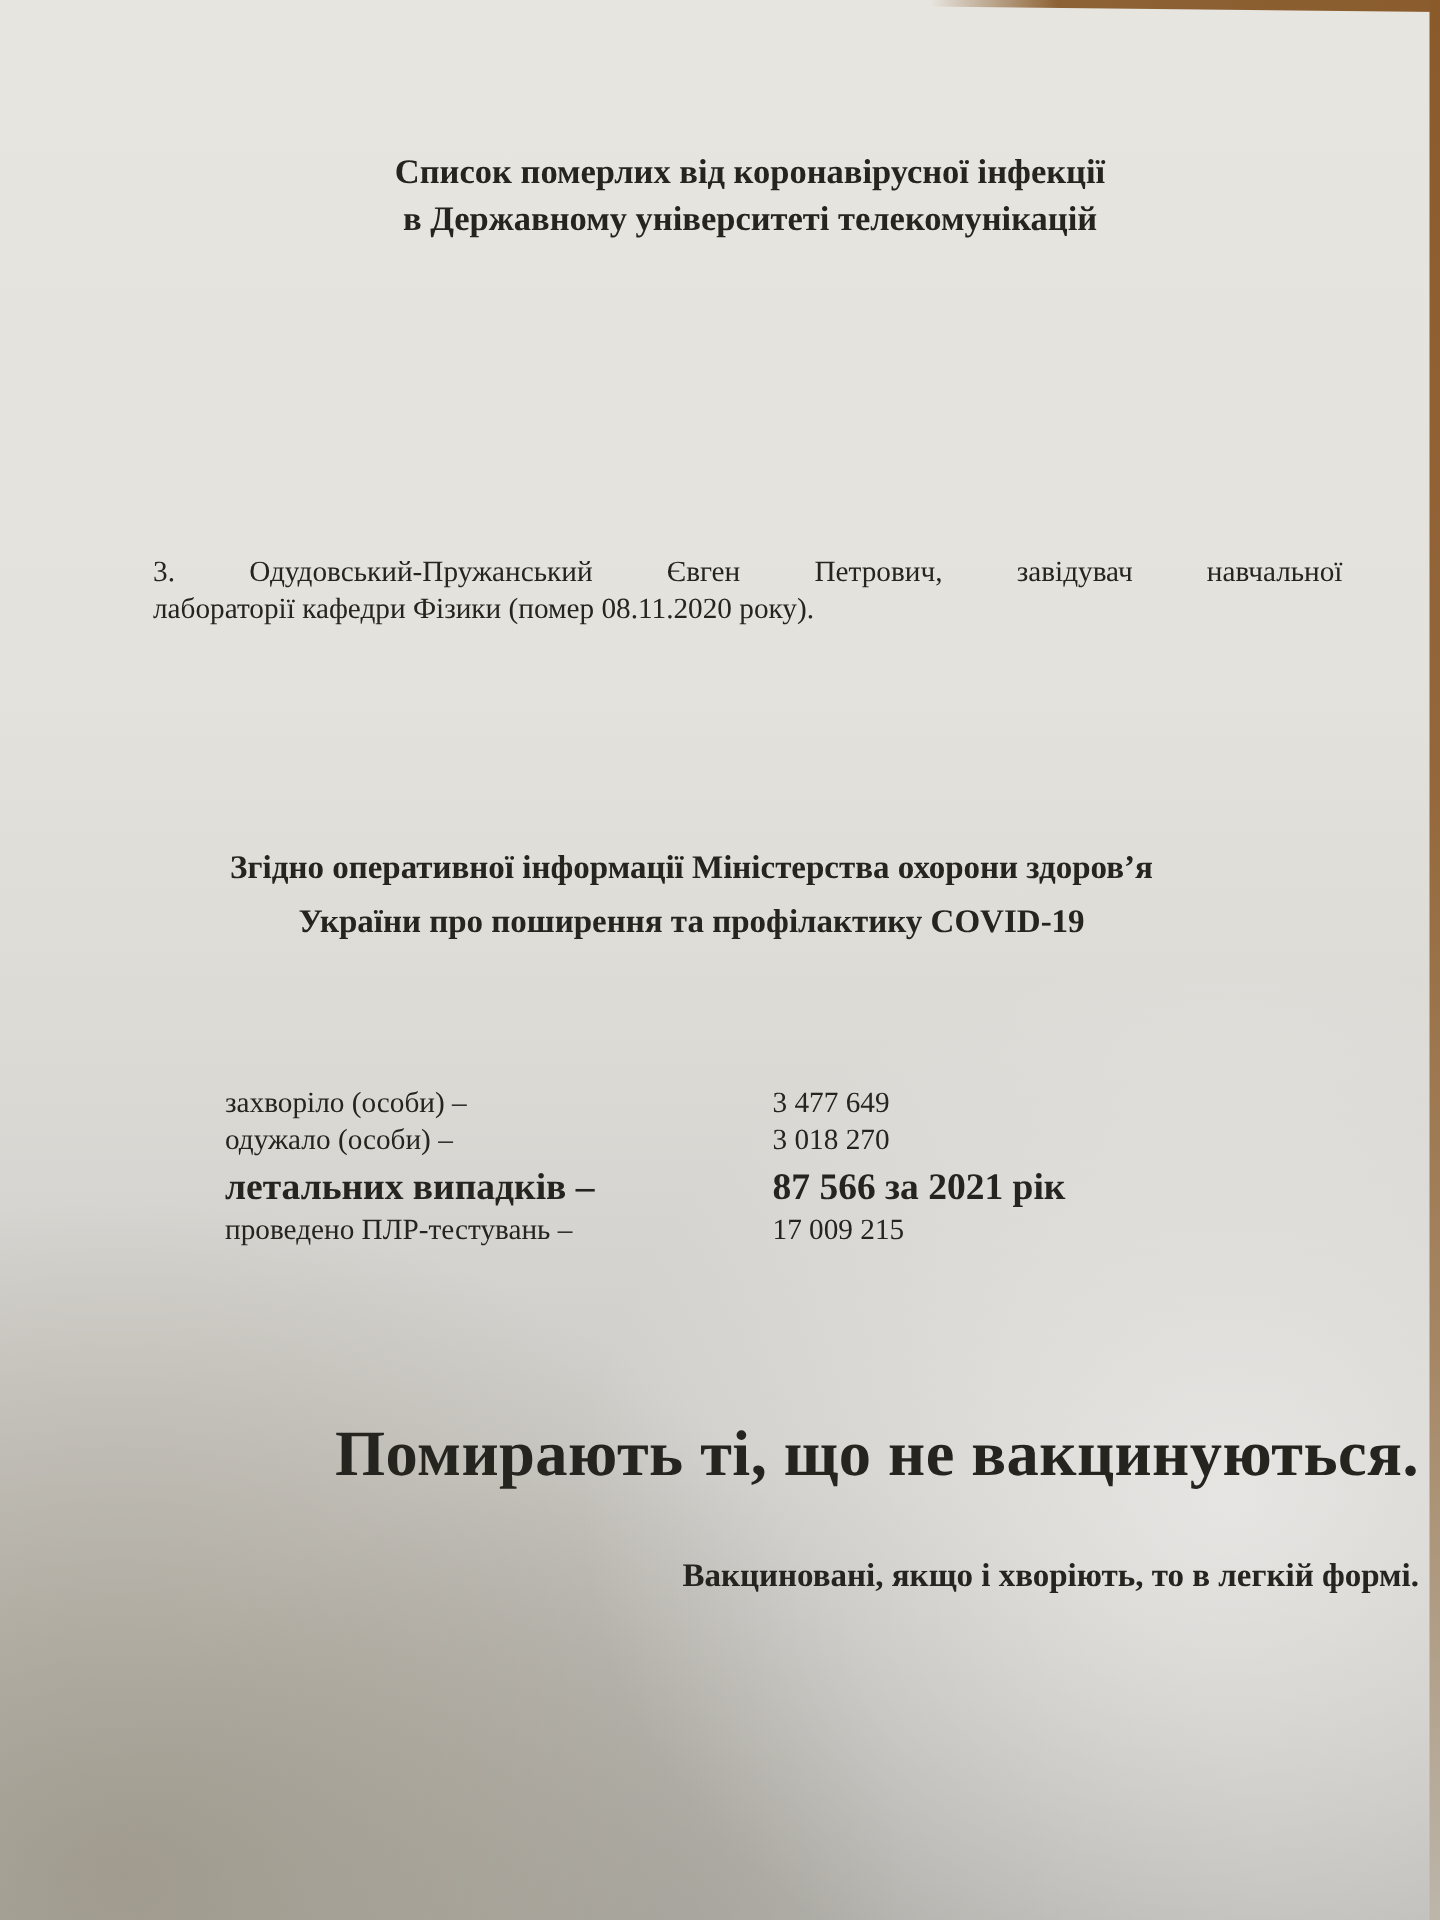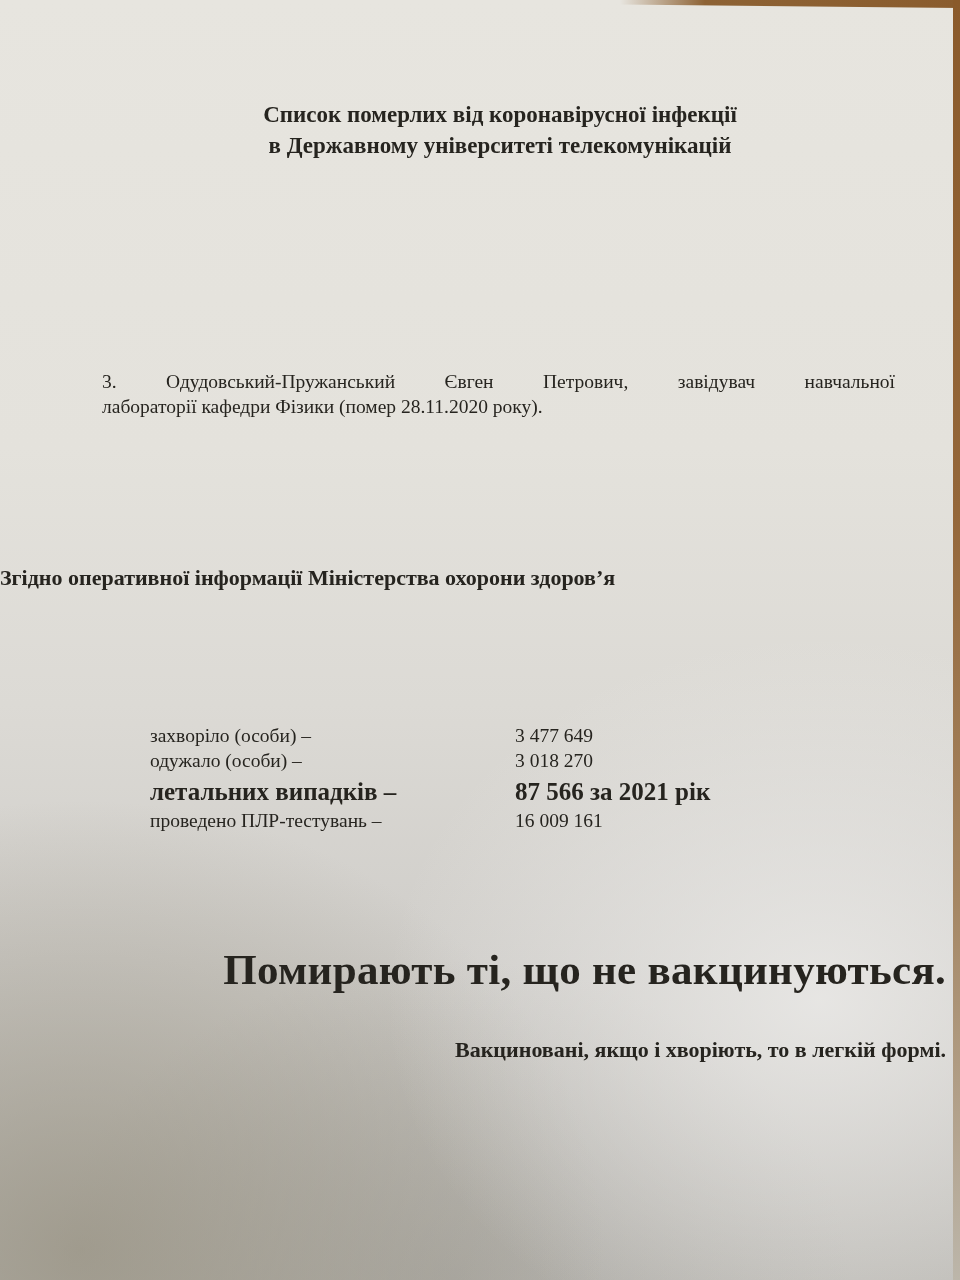--- a/index.html
+++ b/index.html
@@ -29,21 +29,21 @@
   .content { position: absolute; left: 0; top: 0; width: 960px; height: 1192px; }
 
   .title { position: absolute; left: 0; width: 1000px; text-align: center; font-weight: bold; font-size: 23px; line-height: 31px; top: 99px; }
   .item { position: absolute; left: 102px; width: 793px; font-size: 19.5px; line-height: 25px; text-align: justify; text-align-last: left; }
   .item.i1 { top: 214px; }
   .item.i2 { top: 291px; }
   .item.i3 { top: 369px; }
   .item .line1 { display: block; text-align: justify; text-align-last: justify; }
   .item .line2 { display: block; }
 
-  .ministry { position: absolute; left: 0; width: 922px; font-weight: bold; font-size: 22px; line-height: 36px; top: 560px; }
+  .ministry { position: absolute; left: 0; width: 922px; text-align: center; font-weight: bold; font-size: 22px; line-height: 36px; top: 560px; }
   .ministry span { display: block; }
 
   .stats-heading { position: absolute; left: 93px; top: 695px; font-weight: bold; font-size: 19.5px; }
   .stat-row { position: absolute; left: 150px; width: 700px; font-size: 19.5px; }
   .stat-row .label { position: absolute; left: 0; white-space: nowrap; }
   .stat-row .value { position: absolute; left: 365px; white-space: nowrap; }
   .stat-row.r1 { top: 725px; }
   .stat-row.r2 { top: 750px; }
   .stat-row.r3 { top: 778px; font-weight: bold; font-size: 25px; }
   .stat-row.r4 { top: 810px; }
@@ -60,40 +60,41 @@
 
 <div class="content">
 
   <div class="title" style="width:1000px;left:0;">
     <div>Список померлих від коронавірусної інфекції</div>
     <div>в Державному університеті телекомунікацій</div>
   </div>
 
   <div class="item i3">
     <span class="line1">3. Одудовський-Пружанський Євген Петрович, завідувач навчальної</span>
-    <span class="line2">лабораторії кафедри Фізики (помер 28.11.2020 року).</span>
+    <span class="line2">лабораторії кафедри Фізики (помер 08.11.2020 року).</span>
   </div>
 
   <div class="ministry">
     <span>Згідно оперативної інформації Міністерства охорони здоров’я</span>
+    <span>України про поширення та профілактику COVID-19</span>
   </div>
 
 
   <div class="stat-row r1">
     <span class="label">захворіло (особи) –</span>
     <span class="value">3 477 649</span>
   </div>
   <div class="stat-row r2">
     <span class="label">одужало (особи) –</span>
     <span class="value">3 018 270</span>
   </div>
   <div class="stat-row r3">
     <span class="label">летальних випадків –</span>
     <span class="value">87 566 за 2021 рік</span>
   </div>
   <div class="stat-row r4">
     <span class="label">проведено ПЛР-тестувань –</span>
-    <span class="value">16 009 161</span>
+    <span class="value">17 009 215</span>
   </div>
 
   <div class="slogan">Помирають ті, що не вакцинуються.</div>
   <div class="sub-slogan">Вакциновані, якщо і хворіють, то в легкій формі.</div>
 </div>
 
 </body></html>

